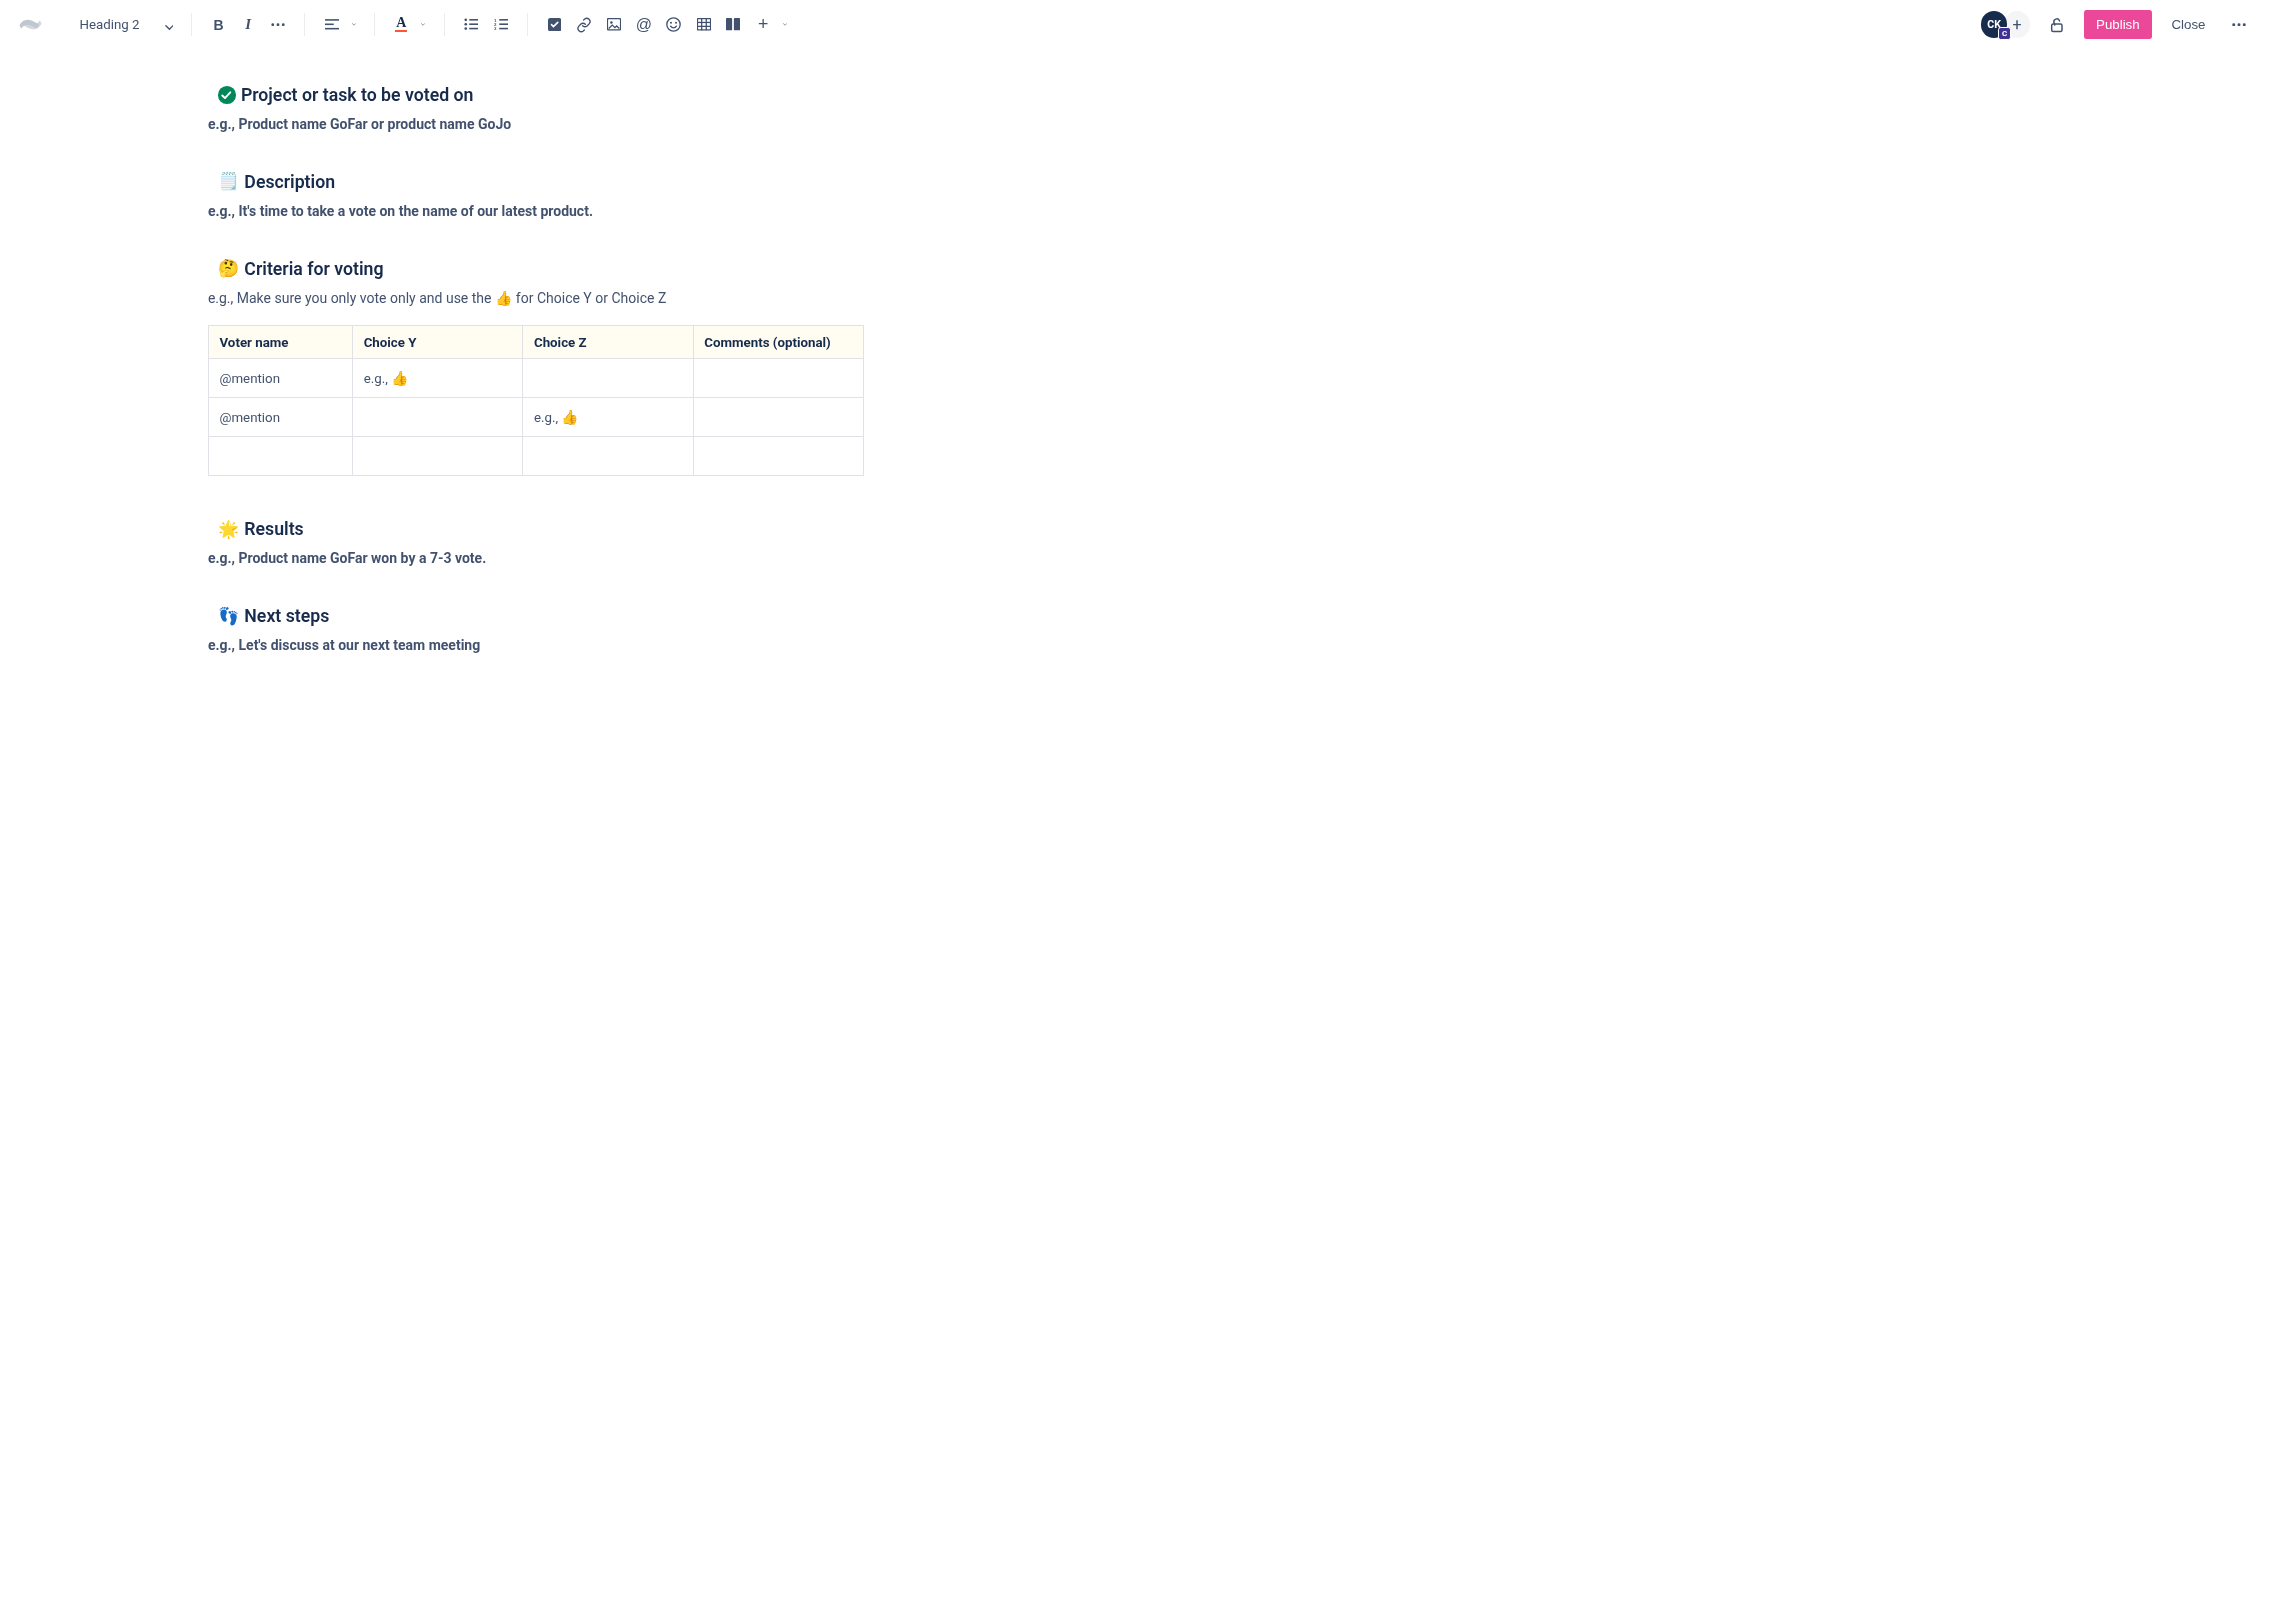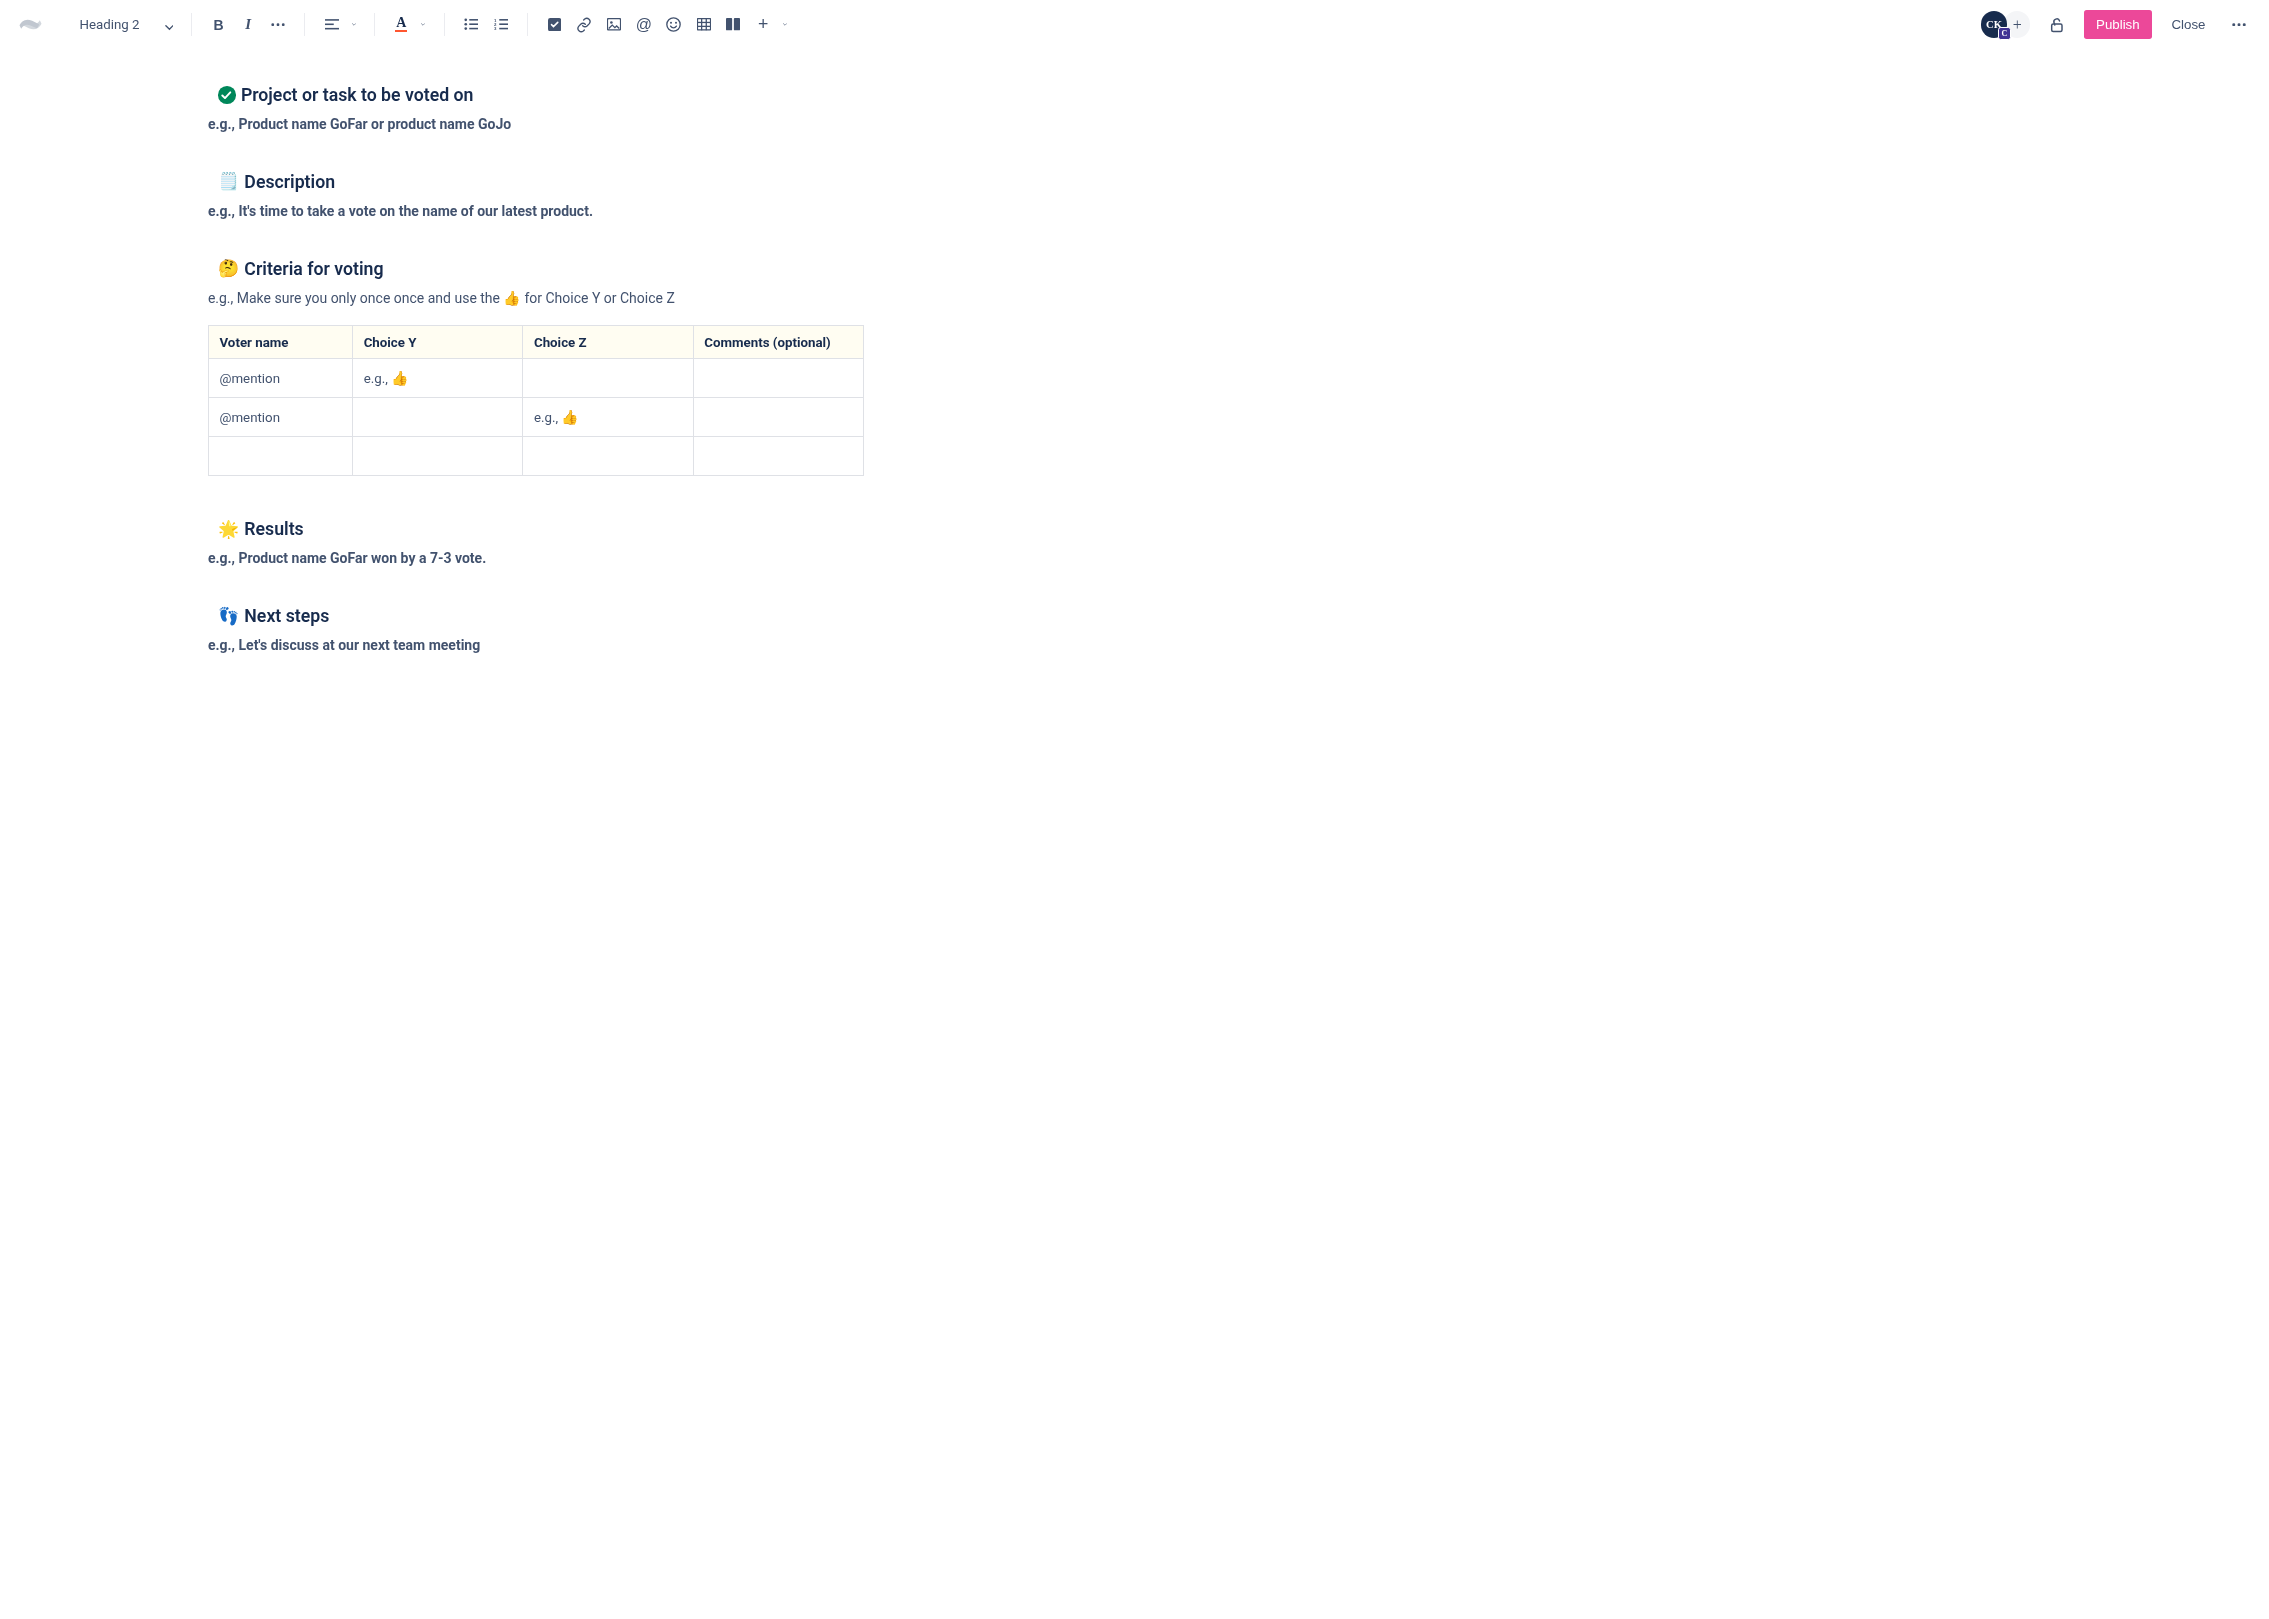--- a/index.html
+++ b/index.html
@@ -7,21 +7,21 @@
   .toolbar { display:flex; align-items:center; height:50px; padding:0 16px; border-bottom:0.9px solid #fff; }
   .logo { width:28px; height:28px; margin-right:26.6px; display:flex; align-items:center; justify-content:center; }
   .heading-sel { display:flex; align-items:flex-end; gap:25px; font-size:13.3px; color:#42526E; cursor:pointer; padding:5.3px 5.3px 5.3px 8.9px; border-radius:2.7px; }
   .chev { width:8.9px; height:8.9px; }
   .sep { width:0.9px; height:23px; background:#EBECF0; margin:0 12.4px; }
   .tbtn { width:28px; height:28px; border:none; background:transparent; display:inline-flex; align-items:center; justify-content:center; border-radius:2.7px; cursor:pointer; color:#42526E; }
   .group { display:flex; align-items:center; gap:1.8px; }
   .drop-combo { display:flex; align-items:center; border-radius:2.7px; }
   .spacer { flex:1 1 auto; }
   .right-cluster { display:flex; align-items:center; gap:10.6px; }
-  .avatar-stack { display:flex; align-items:flex-start;font-family:Liberation Serif, serif; }
+  .avatar-stack { display:flex; align-items:flex-start; }
   .avatar { width:26.6px; height:26.6px; border-radius:50%; background:#172B4D; color:#fff; font-size:10.6px; font-weight:700; display:flex; align-items:center; justify-content:center; position:relative; }
   .avatar .badge { position:absolute; bottom:-1.8px; right:-3.5px; background:#403294; color:#fff; font-size:8px; padding:0.9px 2.7px; border-radius:2.7px; border:0.9px solid #fff; }
   .plus-circle { width:26.6px; height:26.6px; border-radius:50%; background:#F4F5F7; display:flex; align-items:center; justify-content:center; margin-left:-3.5px; color:#42526E; font-size:16px; font-weight:400; cursor:pointer; }
   .lock-btn { width:32px; height:32px; display:flex; align-items:center; justify-content:center; color:#42526E; cursor:pointer; border-radius:2.7px; }
   .publish { background:#ec4899; color:#fff; border:none; border-radius:2.7px; padding:7px 12.4px; font-size:13.3px; font-weight:400; cursor:pointer; }
   .close-btn { background:transparent; border:none; color:#42526E; font-size:13.3px; cursor:pointer; padding:7px 8.9px; border-radius:2.7px; }
   .more-btn { width:28px; height:28px; display:flex; align-items:center; justify-content:center; color:#42526E; cursor:pointer; border-radius:2.7px; }
   .doc { max-width:674px; margin:35px 0 53px 199px; padding:0 8.9px; }
   h1.title { font-size:26.6px; font-weight:500; color:#172B4D; margin:0 0 34px; letter-spacing:-0.01em; }
   h2.sec { font-size:17.7px; font-weight:600; color:#172B4D; margin:0 0 8.9px; display:flex; align-items:center; gap:5.3px;padding-left:10px; }
@@ -233,21 +233,21 @@
     <span class="emoji">🗒️</span>
     <span>Description</span>
   </h2>
   <p class="body">e.g., It's time to take a vote on the name of our latest product.</p>
 
   <h2 class="sec">
     <span class="emoji">🤔</span>
     <span>Criteria for voting</span>
   </h2>
   <p class="criteria-body">
-    <span>e.g., Make sure you only once once and use the </span><span class="thumb">👍</span><span> for Choice Y or Choice Z</span>
+    <span>e.g., Make sure you only vote only and use the </span><span class="thumb">👍</span><span> for Choice Y or Choice Z</span>
   </p>
 
   <table class="vt">
     <thead>
       <tr>
         <th class="col0">Voter name</th>
         <th class="col1">Choice Y</th>
         <th class="col2">Choice Z</th>
         <th class="col3">Comments (optional)</th>
       </tr>

